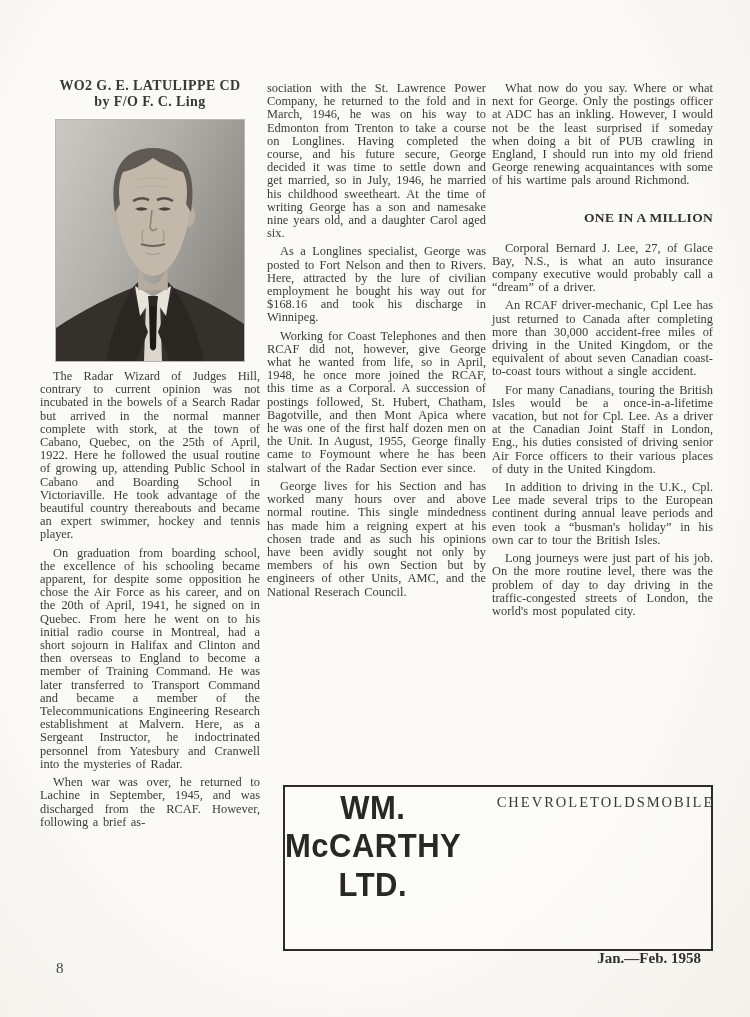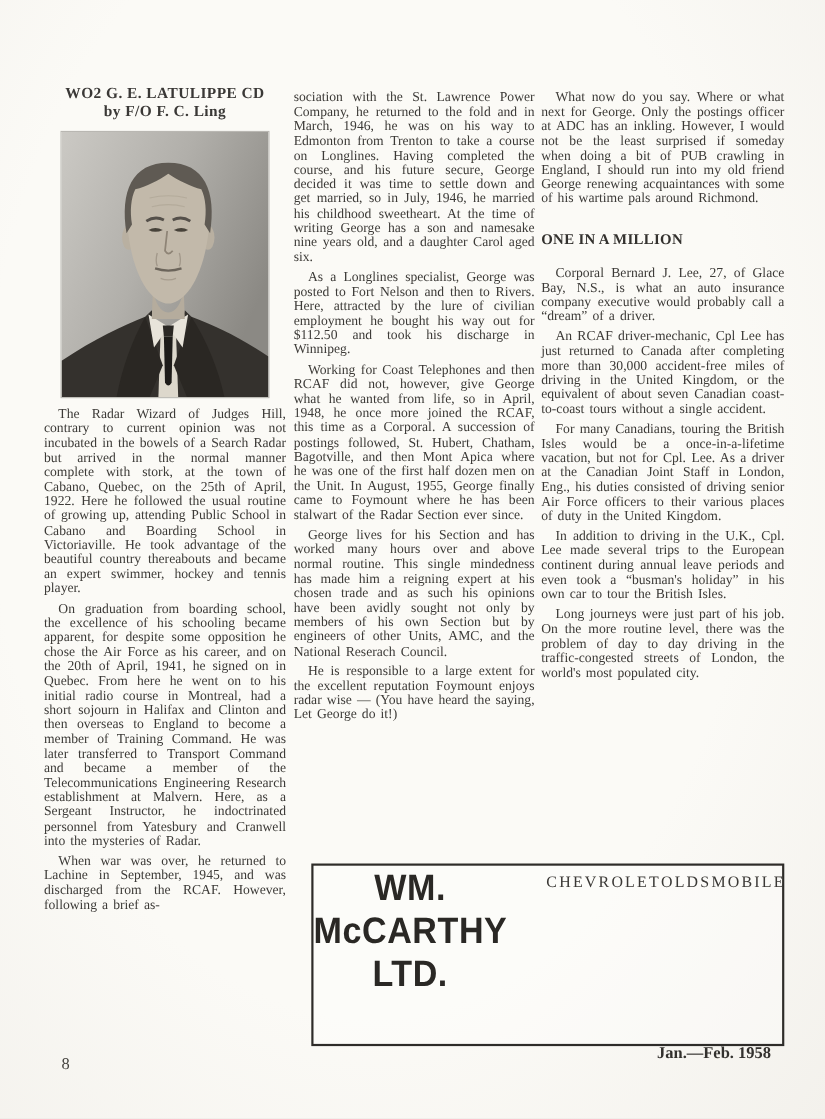--- a/index.html
+++ b/index.html
@@ -39,21 +39,21 @@
   .photo{display:block;margin:0 auto 8px auto;border:1px solid #b9b7b2;}
   .col p{
     margin:0 0 5px 0;
     font-size:12.4px;
     line-height:13.2px;
     text-align:justify;
     word-spacing:1.5px;
   }
   .col p.ind{text-indent:13px;}
   .sect-head{
-    text-align:left;
+    text-align:right;
     font-weight:bold;
     font-size:13.5px;
     letter-spacing:.3px;
     color:#33312e;
     margin:22px 0 16px 0;
   }
   .col3 > p:first-child{margin-bottom:0;}
   .ad{
     position:absolute;
     left:283px;top:785px;
@@ -155,24 +155,23 @@
       <path d="M90,133 Q97,136 104,133" stroke="#a79d8e" stroke-width="1.2" fill="none"></path>
     </svg>
 
     <p class="ind">The Radar Wizard of Judges Hill, contrary to current opinion was not incubated in the bowels of a Search Radar but arrived in the normal manner complete with stork, at the town of Cabano, Quebec, on the 25th of April, 1922. Here he followed the usual routine of growing up, attending Public School in Cabano and Boarding School in Victoriaville. He took advantage of the beautiful country thereabouts and became an expert swimmer, hockey and tennis player.</p>
     <p class="ind">On graduation from boarding school, the excellence of his schooling became apparent, for despite some opposition he chose the Air Force as his career, and on the 20th of April, 1941, he signed on in Quebec. From here he went on to his initial radio course in Montreal, had a short sojourn in Halifax and Clinton and then overseas to England to become a member of Training Command. He was later transferred to Transport Command and became a member of the Telecommunications Engineering Research establishment at Malvern. Here, as a Sergeant Instructor, he indoctrinated personnel from Yatesbury and Cranwell into the mysteries of Radar.</p>
     <p class="ind">When war was over, he returned to Lachine in September, 1945, and was discharged from the RCAF. However, following a brief as-</p>
   </div>
 
   <div class="col col2">
     <p>sociation with the St. Lawrence Power Company, he returned to the fold and in March, 1946, he was on his way to Edmonton from Trenton to take a course on Longlines. Having completed the course, and his future secure, George decided it was time to settle down and get married, so in July, 1946, he married his childhood sweetheart. At the time of writing George has a son and namesake nine years old, and a daughter Carol aged six.</p>
-    <p class="ind">As a Longlines specialist, George was posted to Fort Nelson and then to Rivers. Here, attracted by the lure of civilian employment he bought his way out for $112.50 and took his discharge in Winnipeg.</p>
+    <p class="ind">As a Longlines specialist, George was posted to Fort Nelson and then to Rivers. Here, attracted by the lure of civilian employment he bought his way out for $168.16 and took his discharge in Winnipeg.</p>
     <p class="ind">Working for Coast Telephones and then RCAF did not, however, give George what he wanted from life, so in April, 1948, he once more joined the RCAF, this time as a Corporal. A succession of postings followed, St. Hubert, Chatham, Bagotville, and then Mont Apica where he was one of the first half dozen men on the Unit. In August, 1955, George finally came to Foymount where he has been stalwart of the Radar Section ever since.</p>
     <p class="ind">George lives for his Section and has worked many hours over and above normal routine. This single mindedness has made him a reigning expert at his chosen trade and as such his opinions have been avidly sought not only by members of his own Section but by engineers of other Units, AMC, and the National Reserach Council.</p>
-    <p class="ind">He is responsible to a large extent for the excellent reputation Foymount enjoys radar wise — (You have heard the saying, Let George do it!)</p>
   </div>
 
   <div class="col col3">
     <p class="ind">What now do you say. Where or what next for George. Only the postings officer at ADC has an inkling. However, I would not be the least surprised if someday when doing a bit of PUB crawling in England, I should run into my old friend George renewing acquaintances with some of his wartime pals around Richmond.</p>
     <h2 class="sect-head">ONE IN A MILLION</h2>
     <p class="ind">Corporal Bernard J. Lee, 27, of Glace Bay, N.S., is what an auto insurance company executive would probably call a “dream” of a driver.</p>
     <p class="ind">An RCAF driver-mechanic, Cpl Lee has just returned to Canada after completing more than 30,000 accident-free miles of driving in the United Kingdom, or the equivalent of about seven Canadian coast-to-coast tours without a single accident.</p>
     <p class="ind">For many Canadians, touring the British Isles would be a once-in-a-lifetime vacation, but not for Cpl. Lee. As a driver at the Canadian Joint Staff in London, Eng., his duties consisted of driving senior Air Force officers to their various places of duty in the United Kingdom.</p>
     <p class="ind">In addition to driving in the U.K., Cpl. Lee made several trips to the European continent during annual leave periods and even took a “busman's holiday” in his own car to tour the British Isles.</p>
     <p class="ind">Long journeys were just part of his job. On the more routine level, there was the problem of day to day driving in the traffic-congested streets of London, the world's most populated city.</p>

